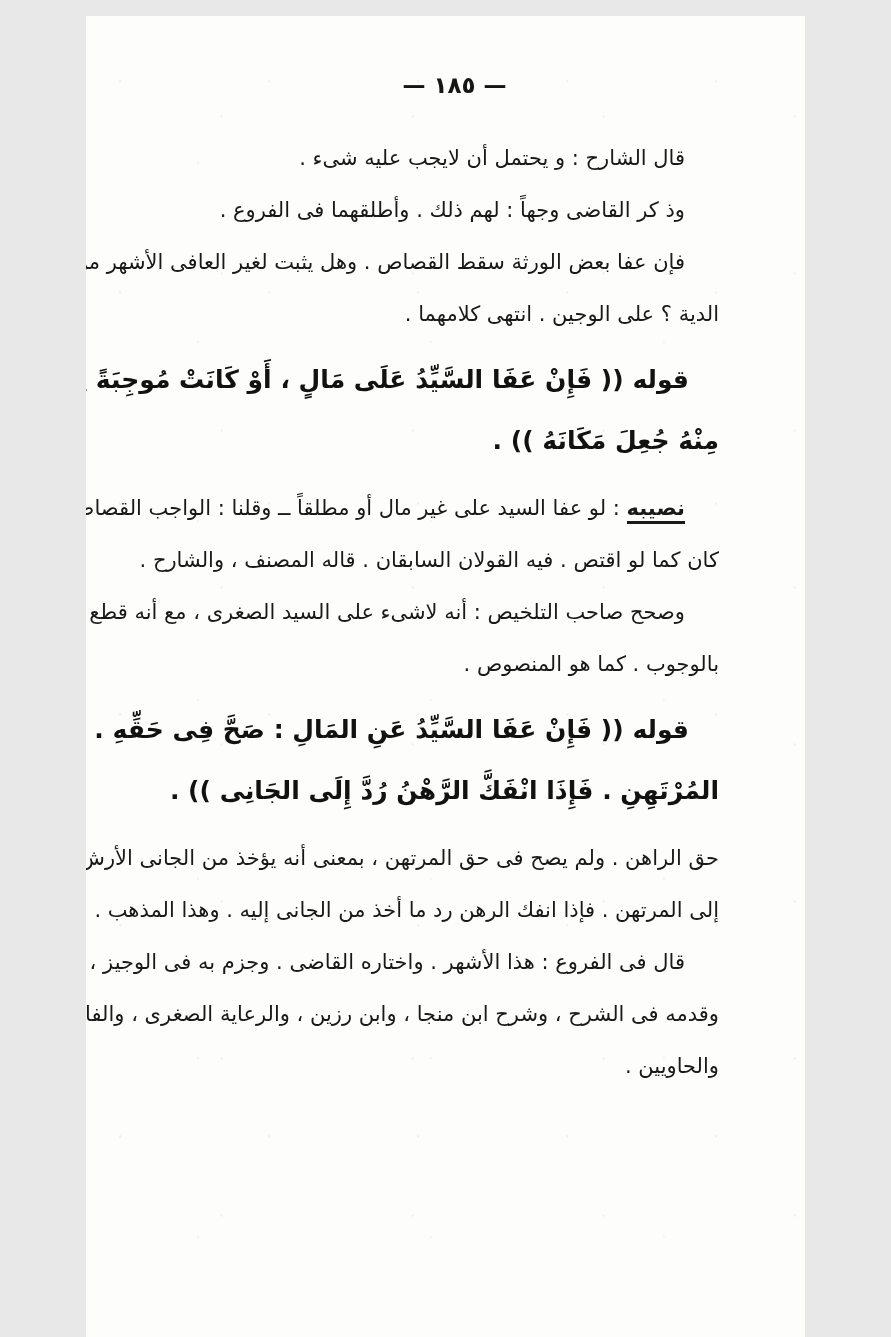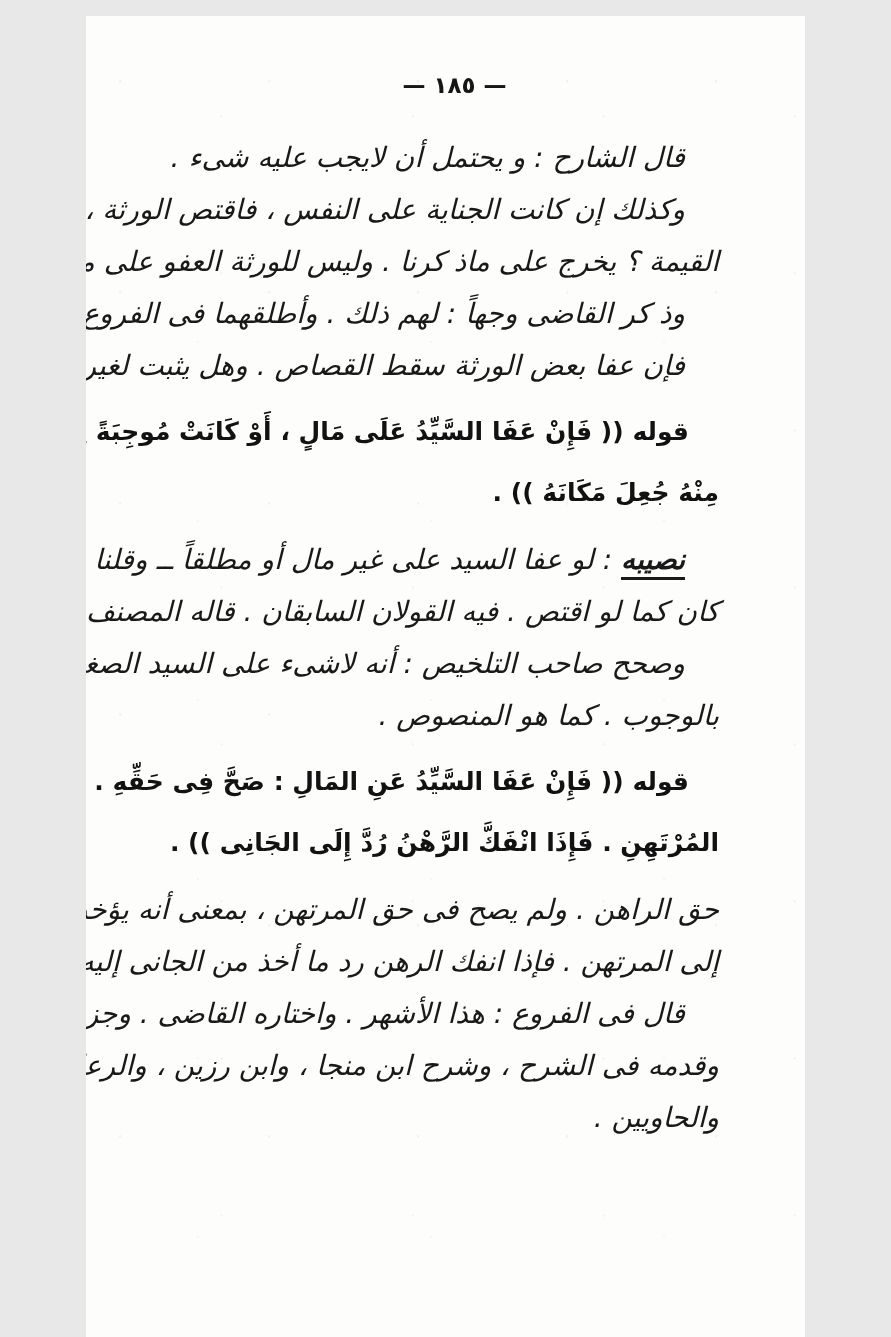--- a/index.html
+++ b/index.html
@@ -32,24 +32,23 @@
     margin-bottom: 34px;
     color: #161616;
   }
   .para { margin: 0; }
   .para .line {
     text-align: right;
     white-space: nowrap;
     overflow: visible;
   }
   .para.normal .line {
-    font-size: 28px;
+    font-size: 21px;
     line-height: 52px;
     color: #191919;
-    font-style: italic;
   }
   .para.normal .line.first { padding-right: 34px; }
   .para.quote { margin: 9px 0 11px; }
   .para.quote .line {
     font-size: 25px;
     font-weight: bold;
     line-height: 61px;
     color: #121212;
   }
   .para.quote .line.first { padding-right: 30px; }
@@ -63,28 +62,25 @@
 <body>
 
 <div class="page">
   <div class="content">
     <div class="page-number">— ١٨٥ —</div>
     <div>
         <div class="para normal">
           <div class="line first">قال الشارح : و يحتمل أن لايجب عليه شىء .</div>
         </div>
         <div class="para normal">
-          <div class="line first">وكذلك إن كانت الجناية على النفس ، فاقتص الورثة ، فهل تجب عليهم</div>
-          <div class="line">القيمة ؟ يخرج على ماذ كرنا . وليس للورثة العفو على مال .</div>
-        </div>
-        <div class="para normal">
           <div class="line first">وذ كر القاضى وجهاً : لهم ذلك . وأطلقهما فى الفروع .</div>
         </div>
         <div class="para normal">
           <div class="line first">فإن عفا بعض الورثة سقط القصاص . وهل يثبت لغير العافى الأشهر من</div>
+          <div class="line">الدية ؟ على الوجين . انتهى كلامهما .</div>
         </div>
         <div class="para quote">
           <div class="line first">قوله (( فَإِنْ عَفَا السَّيِّدُ عَلَى مَالٍ ، أَوْ كَانَتْ مُوجِبَةً لِلْمَالِ . فَمَا قَبَضَ</div>
           <div class="line">مِنْهُ جُعِلَ مَكَانَهُ )) .</div>
         </div>
         <div class="para normal">
           <div class="line first"><span class="lead">نصيبه</span> : لو عفا السيد على غير مال أو مطلقاً ــ وقلنا : الواجب القصاص عينا ــ</div>
           <div class="line">كان كما لو اقتص . فيه القولان السابقان . قاله المصنف ، والشارح .</div>
         </div>
         <div class="para normal">

